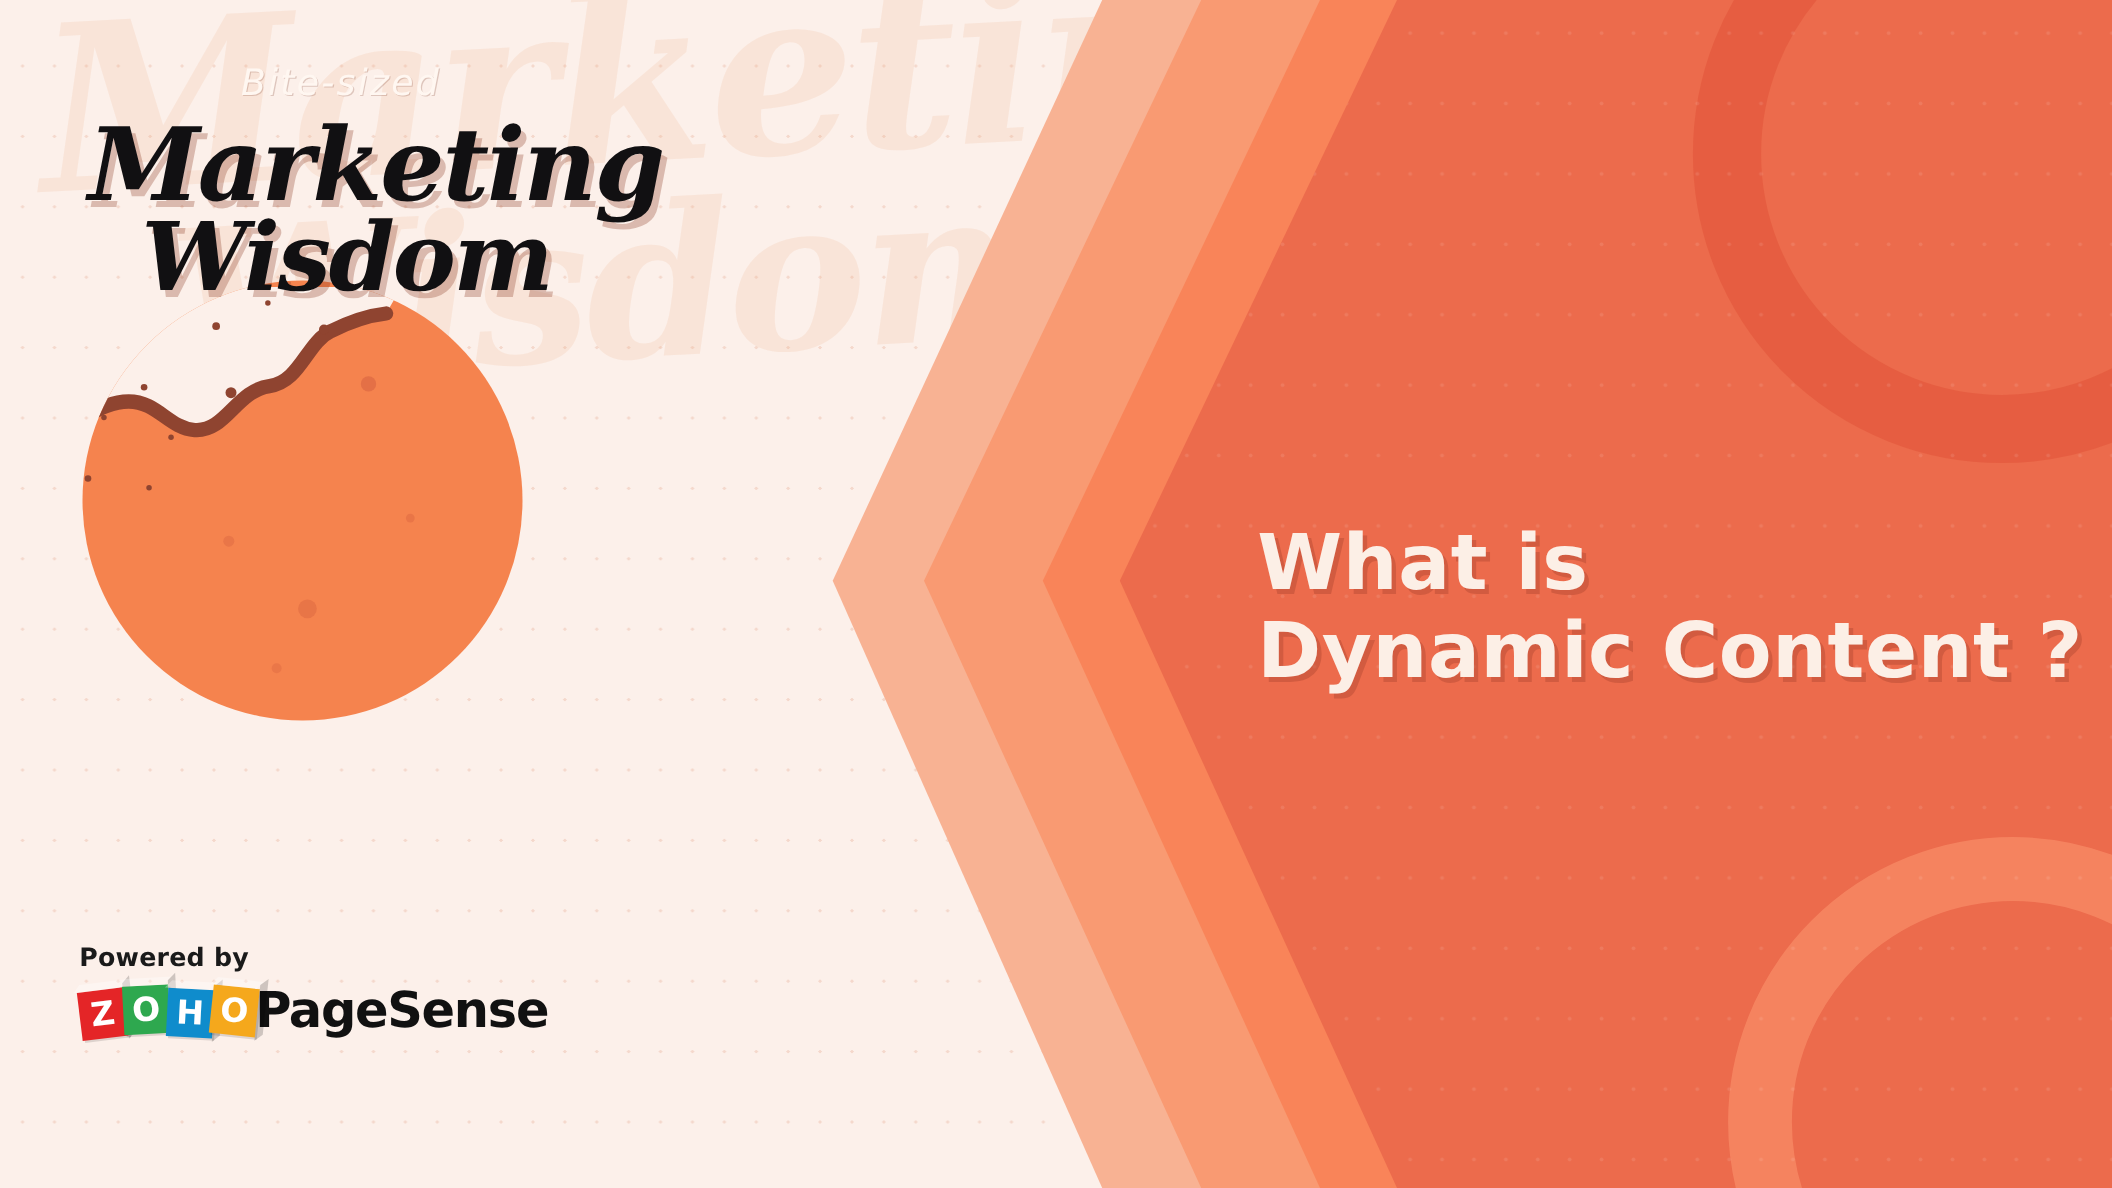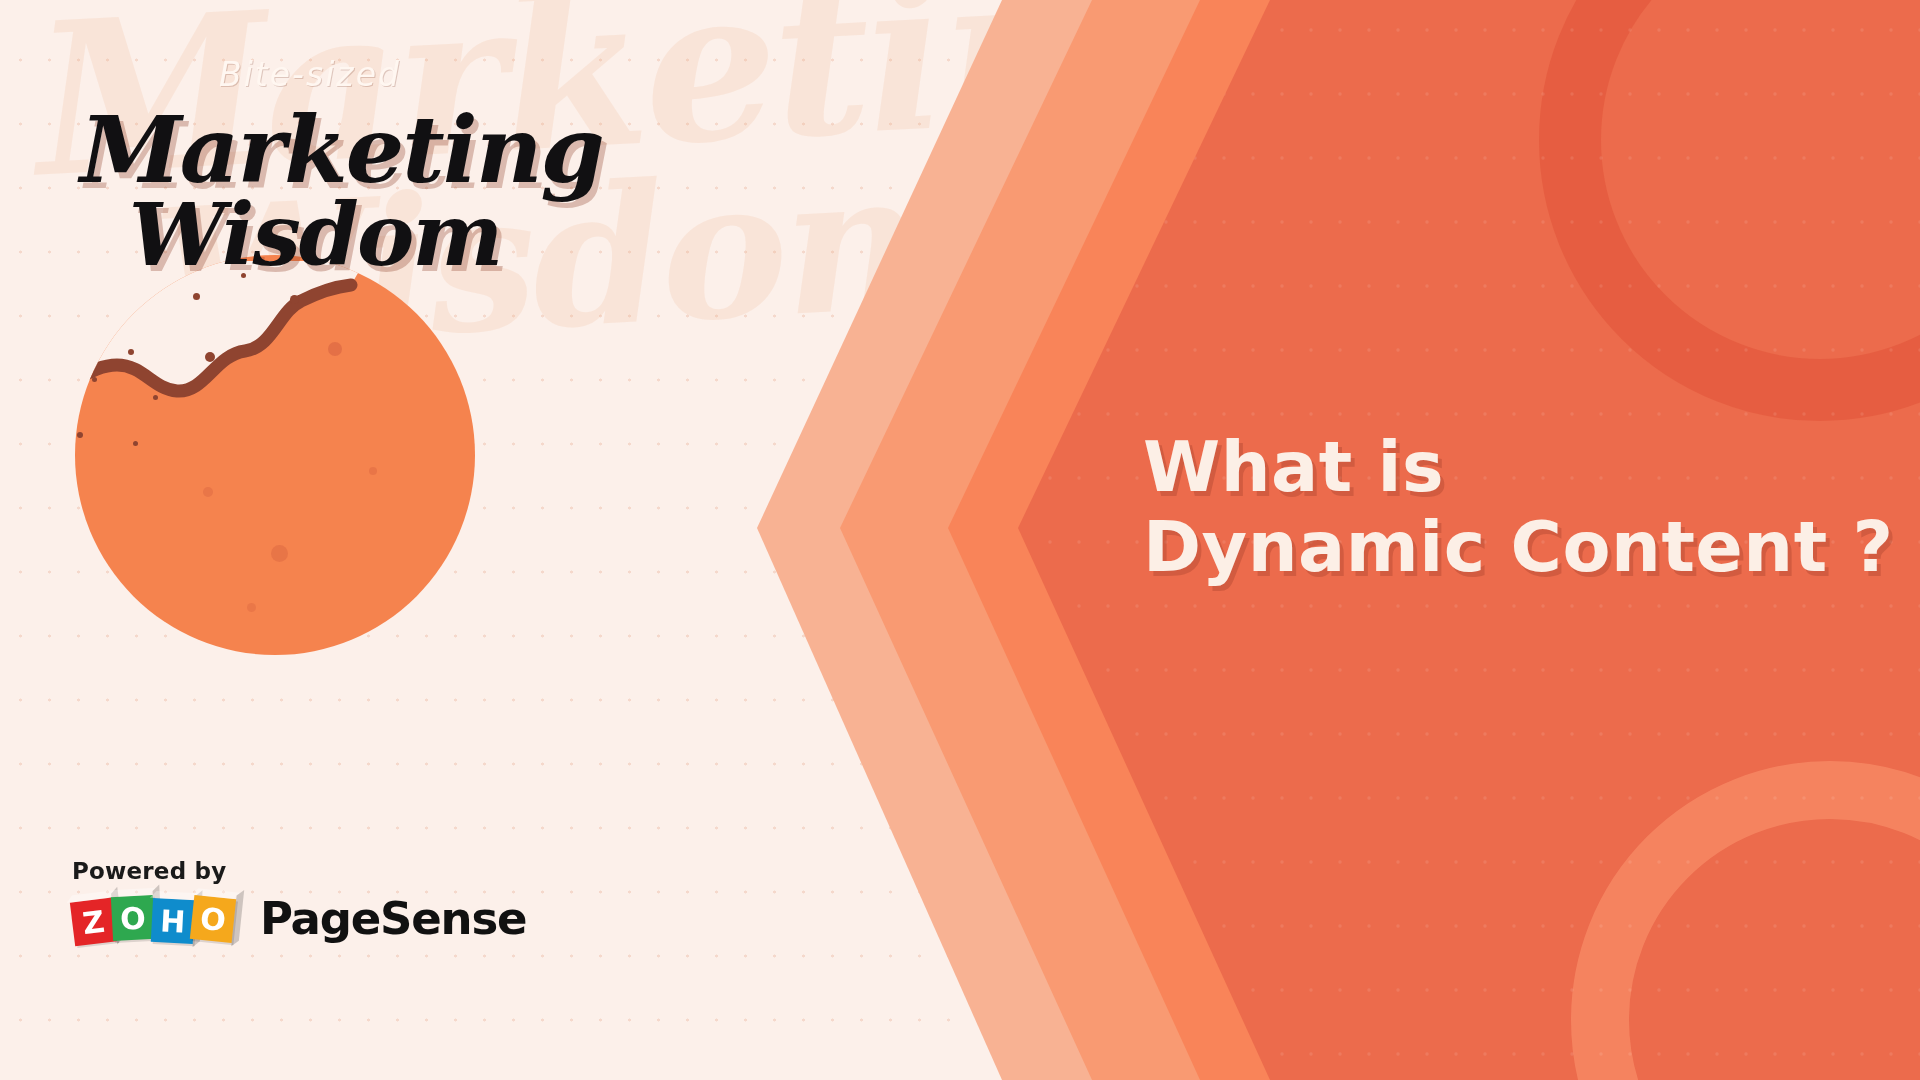--- a/index.html
+++ b/index.html
@@ -137,38 +137,38 @@
     position:absolute; top:-7px; bottom:0; right:-7px; width:7px;
     background:rgba(0,0,0,0.18);
     transform:skewY(-42deg);
   }
   .pagesense{
     font-family:"DejaVu Sans", sans-serif;
     font-size:45px;
     font-weight:700;
     color:#111111;
     letter-spacing:-1.2px;
-    margin-left:28px;
+    margin-left:0;
   }
 
   
   .right-stage{
     position:absolute; left:0; top:0;
     width:1920px; height:1080px;
     pointer-events:none;
   }
   .chev{
     position:absolute; top:0; height:1080px; width:1920px;
     pointer-events:none;
   }
 
   
   .title-block{
     position:absolute;
-    left:1143px; top:428px;
+    left:1143px; top:472px;
     width:720px;
   }
   .title-line{
     font-family:"DejaVu Sans", sans-serif;
     font-weight:700;
     font-size:70px;
     line-height:1.14;
     color:#FCEFE6;
     letter-spacing:0.5px;
     text-shadow:4px 5px 0 rgba(150,55,35,0.30);

